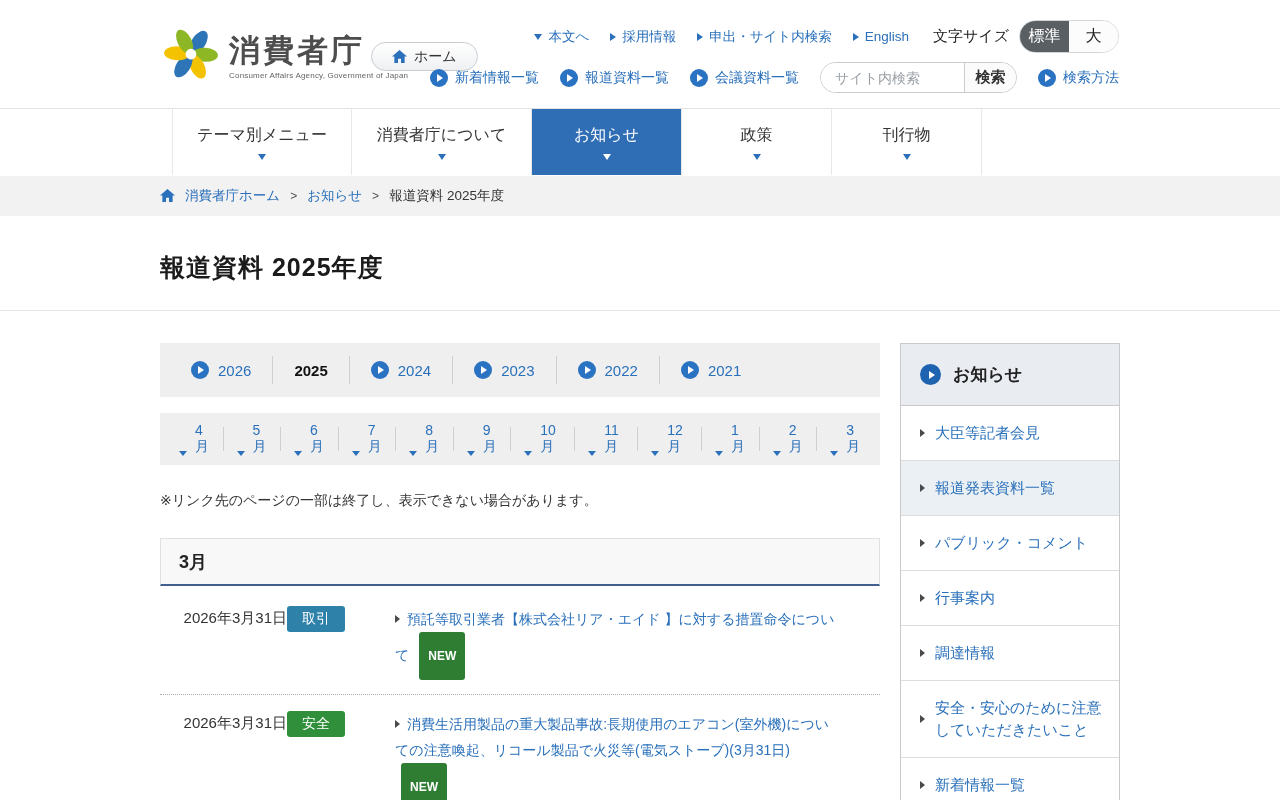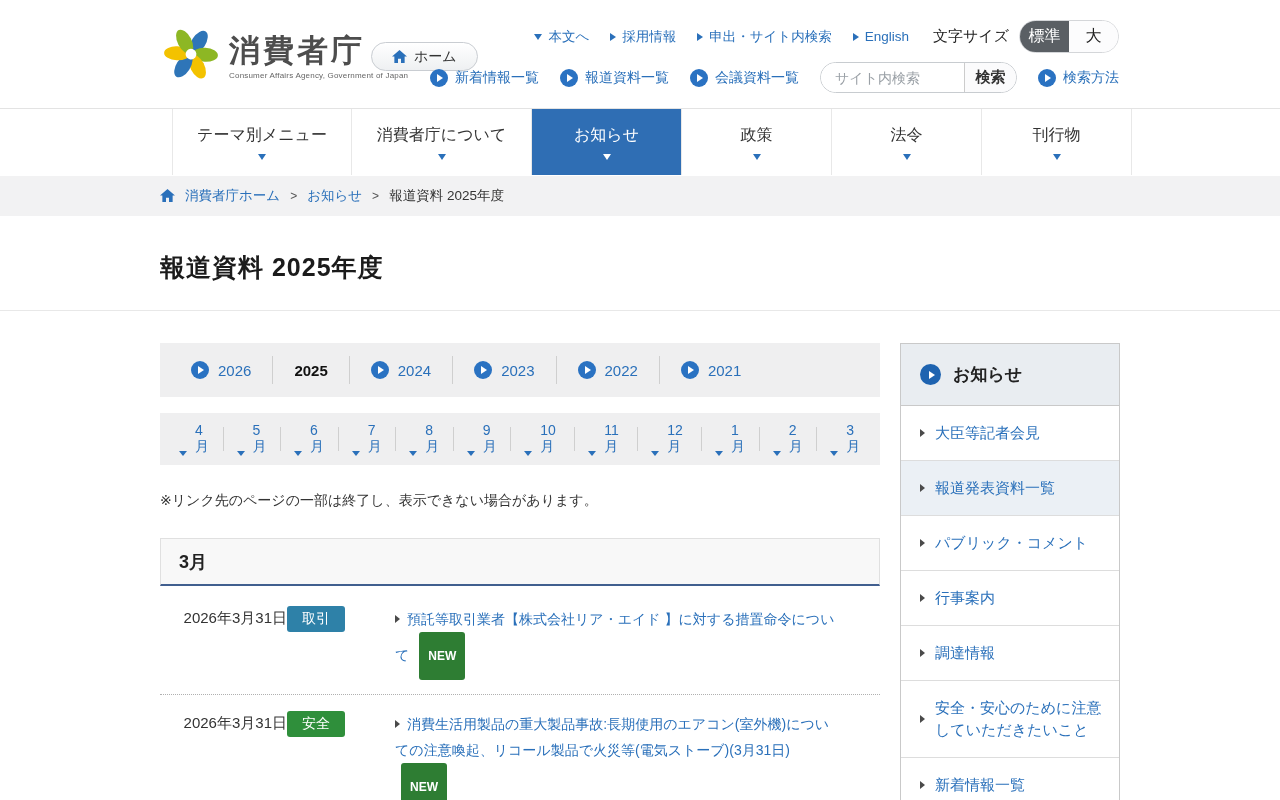--- a/index.html
+++ b/index.html
@@ -203,24 +203,20 @@
   </div>
   <div class="gnav-item w150 active">
     <span class="lbl">お知らせ</span>
     <span class="tri-d"></span>
   </div>
   <div class="gnav-item w150">
     <span class="lbl">政策</span>
     <span class="tri-d"></span>
   </div>
   <div class="gnav-item w150">
-    <span class="lbl">法令</span>
-    <span class="tri-d"></span>
-  </div>
-  <div class="gnav-item w150">
     <span class="lbl">刊行物</span>
     <span class="tri-d"></span>
   </div>
 </div>
 
 <div class="crumbbar">
   <div class="crumbs">
     <svg width="15" height="14" viewBox="0 0 16 15">
       <path d="M8 0 L16 7 H13.5 V14 H9.6 V9.3 H6.4 V14 H2.5 V7 H0 Z" fill="#2a70ba"></path>
     </svg>

